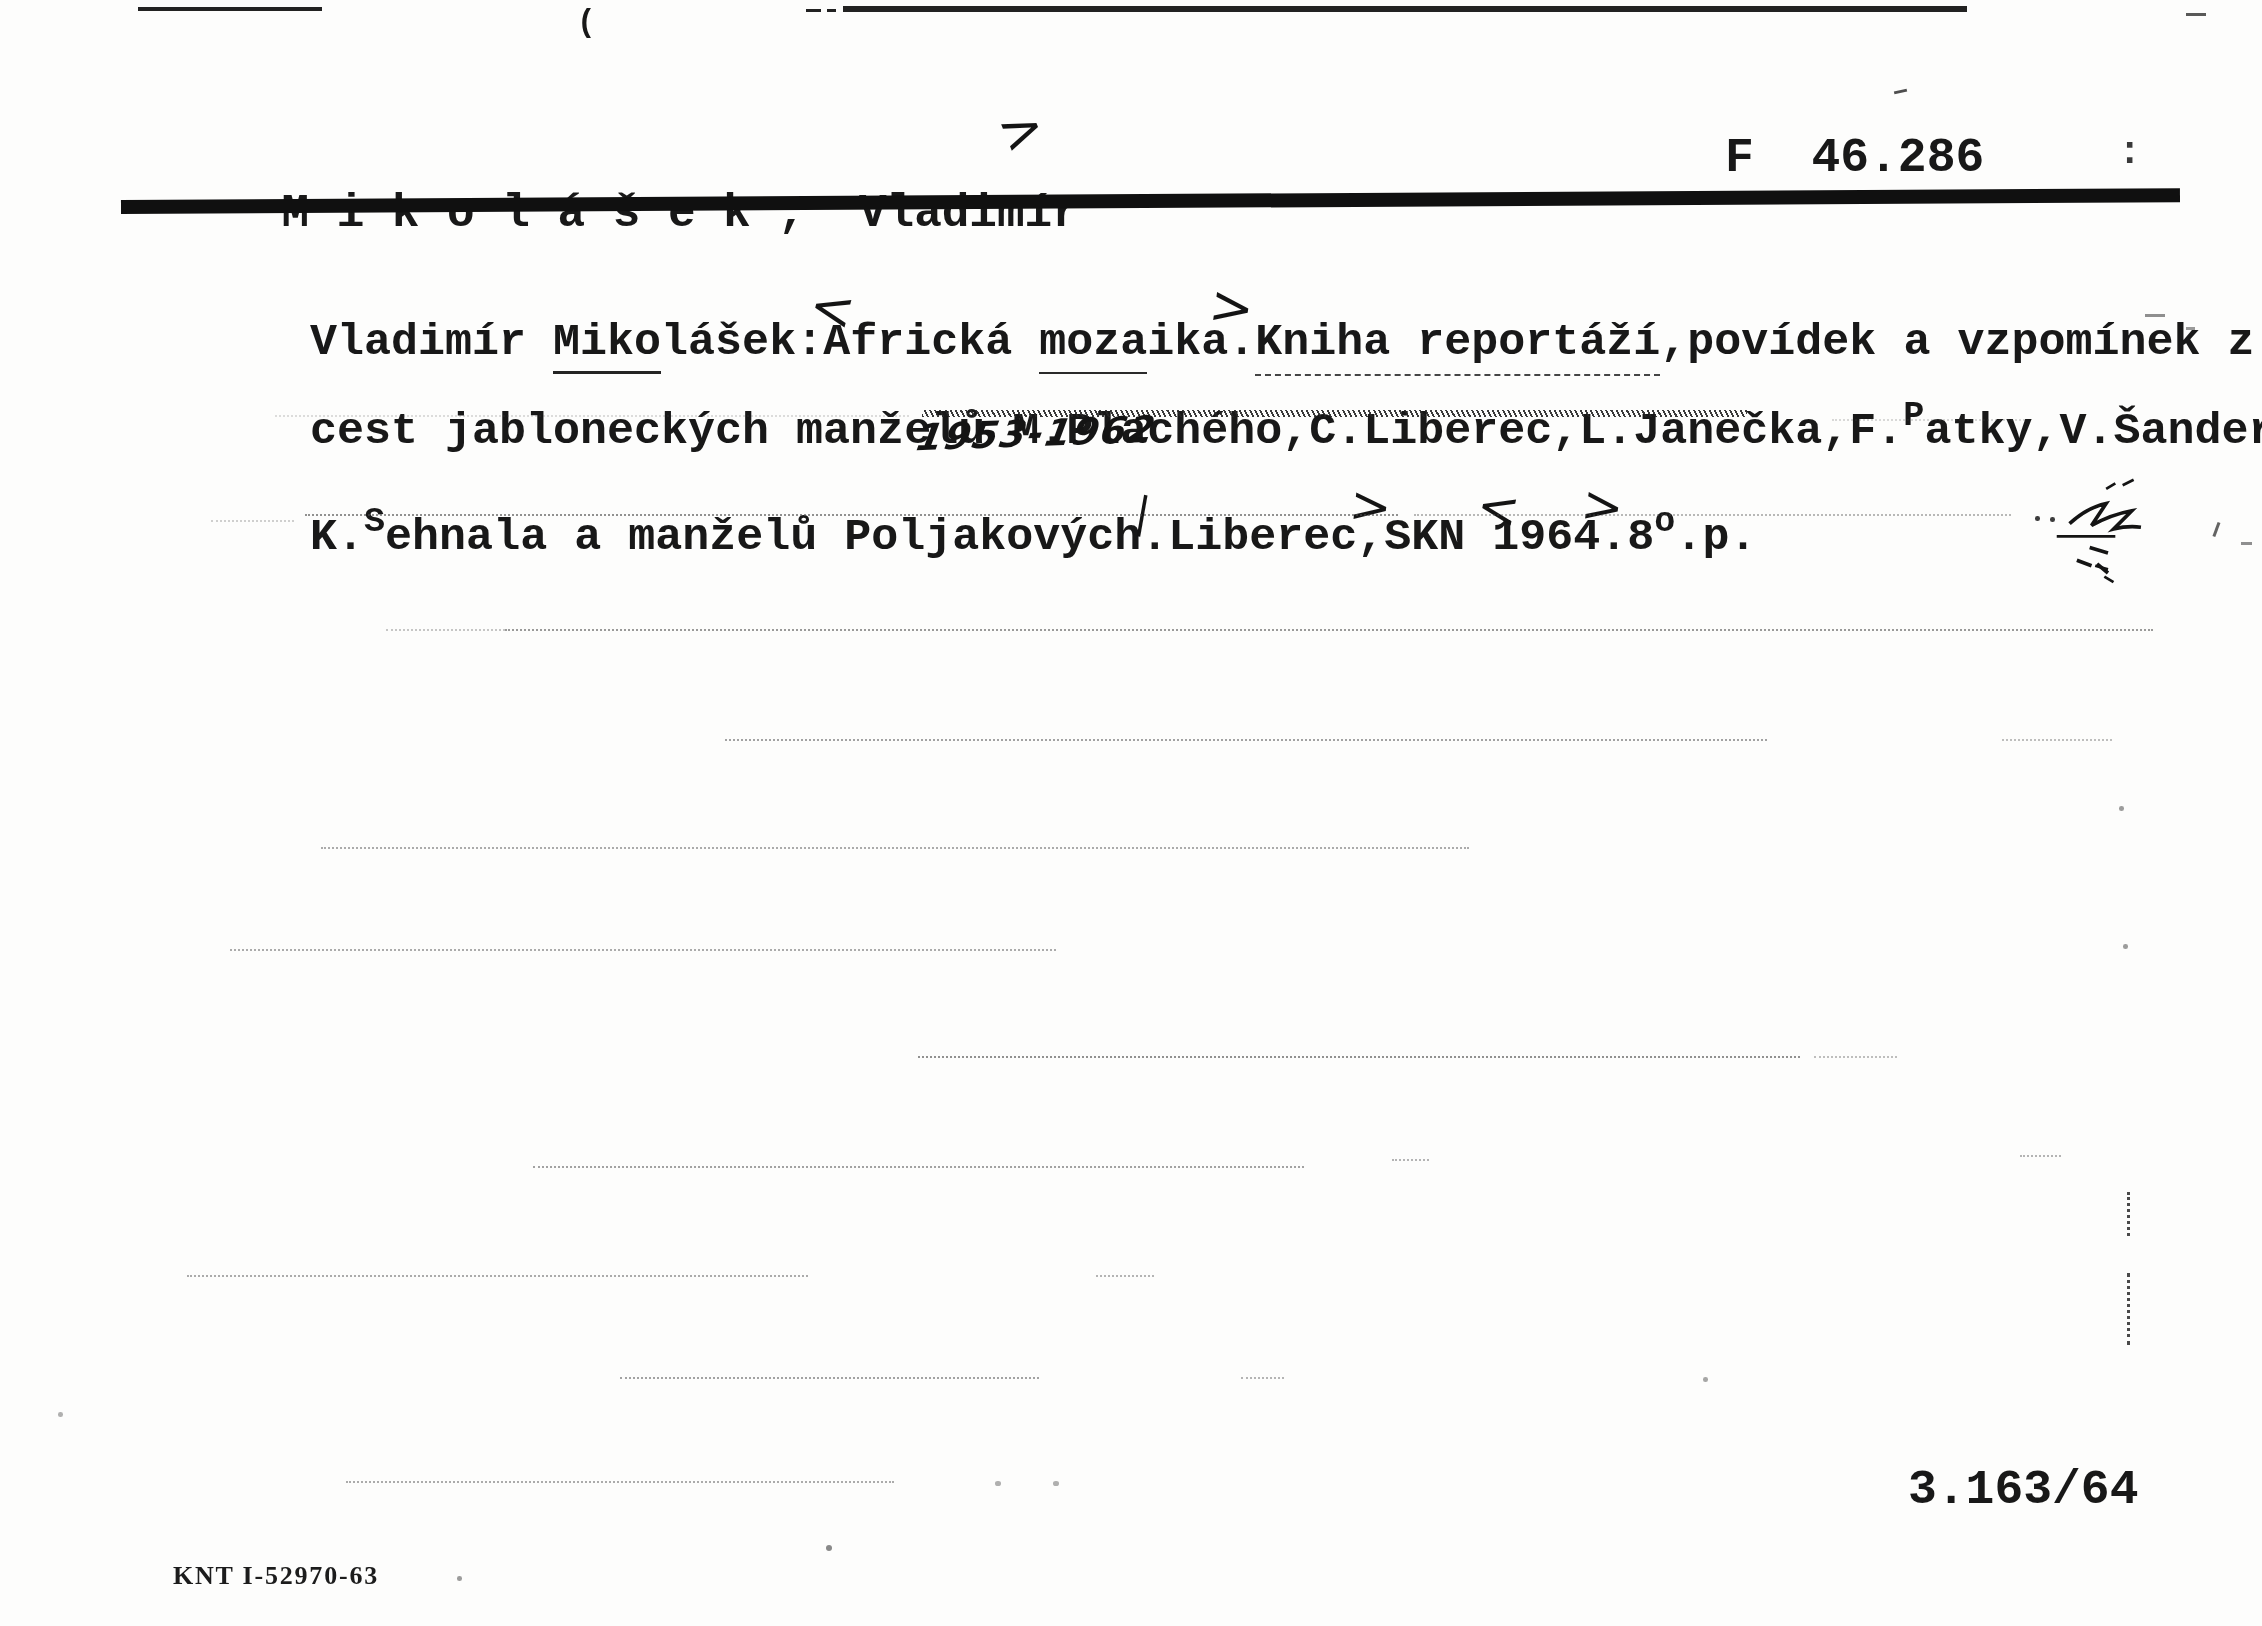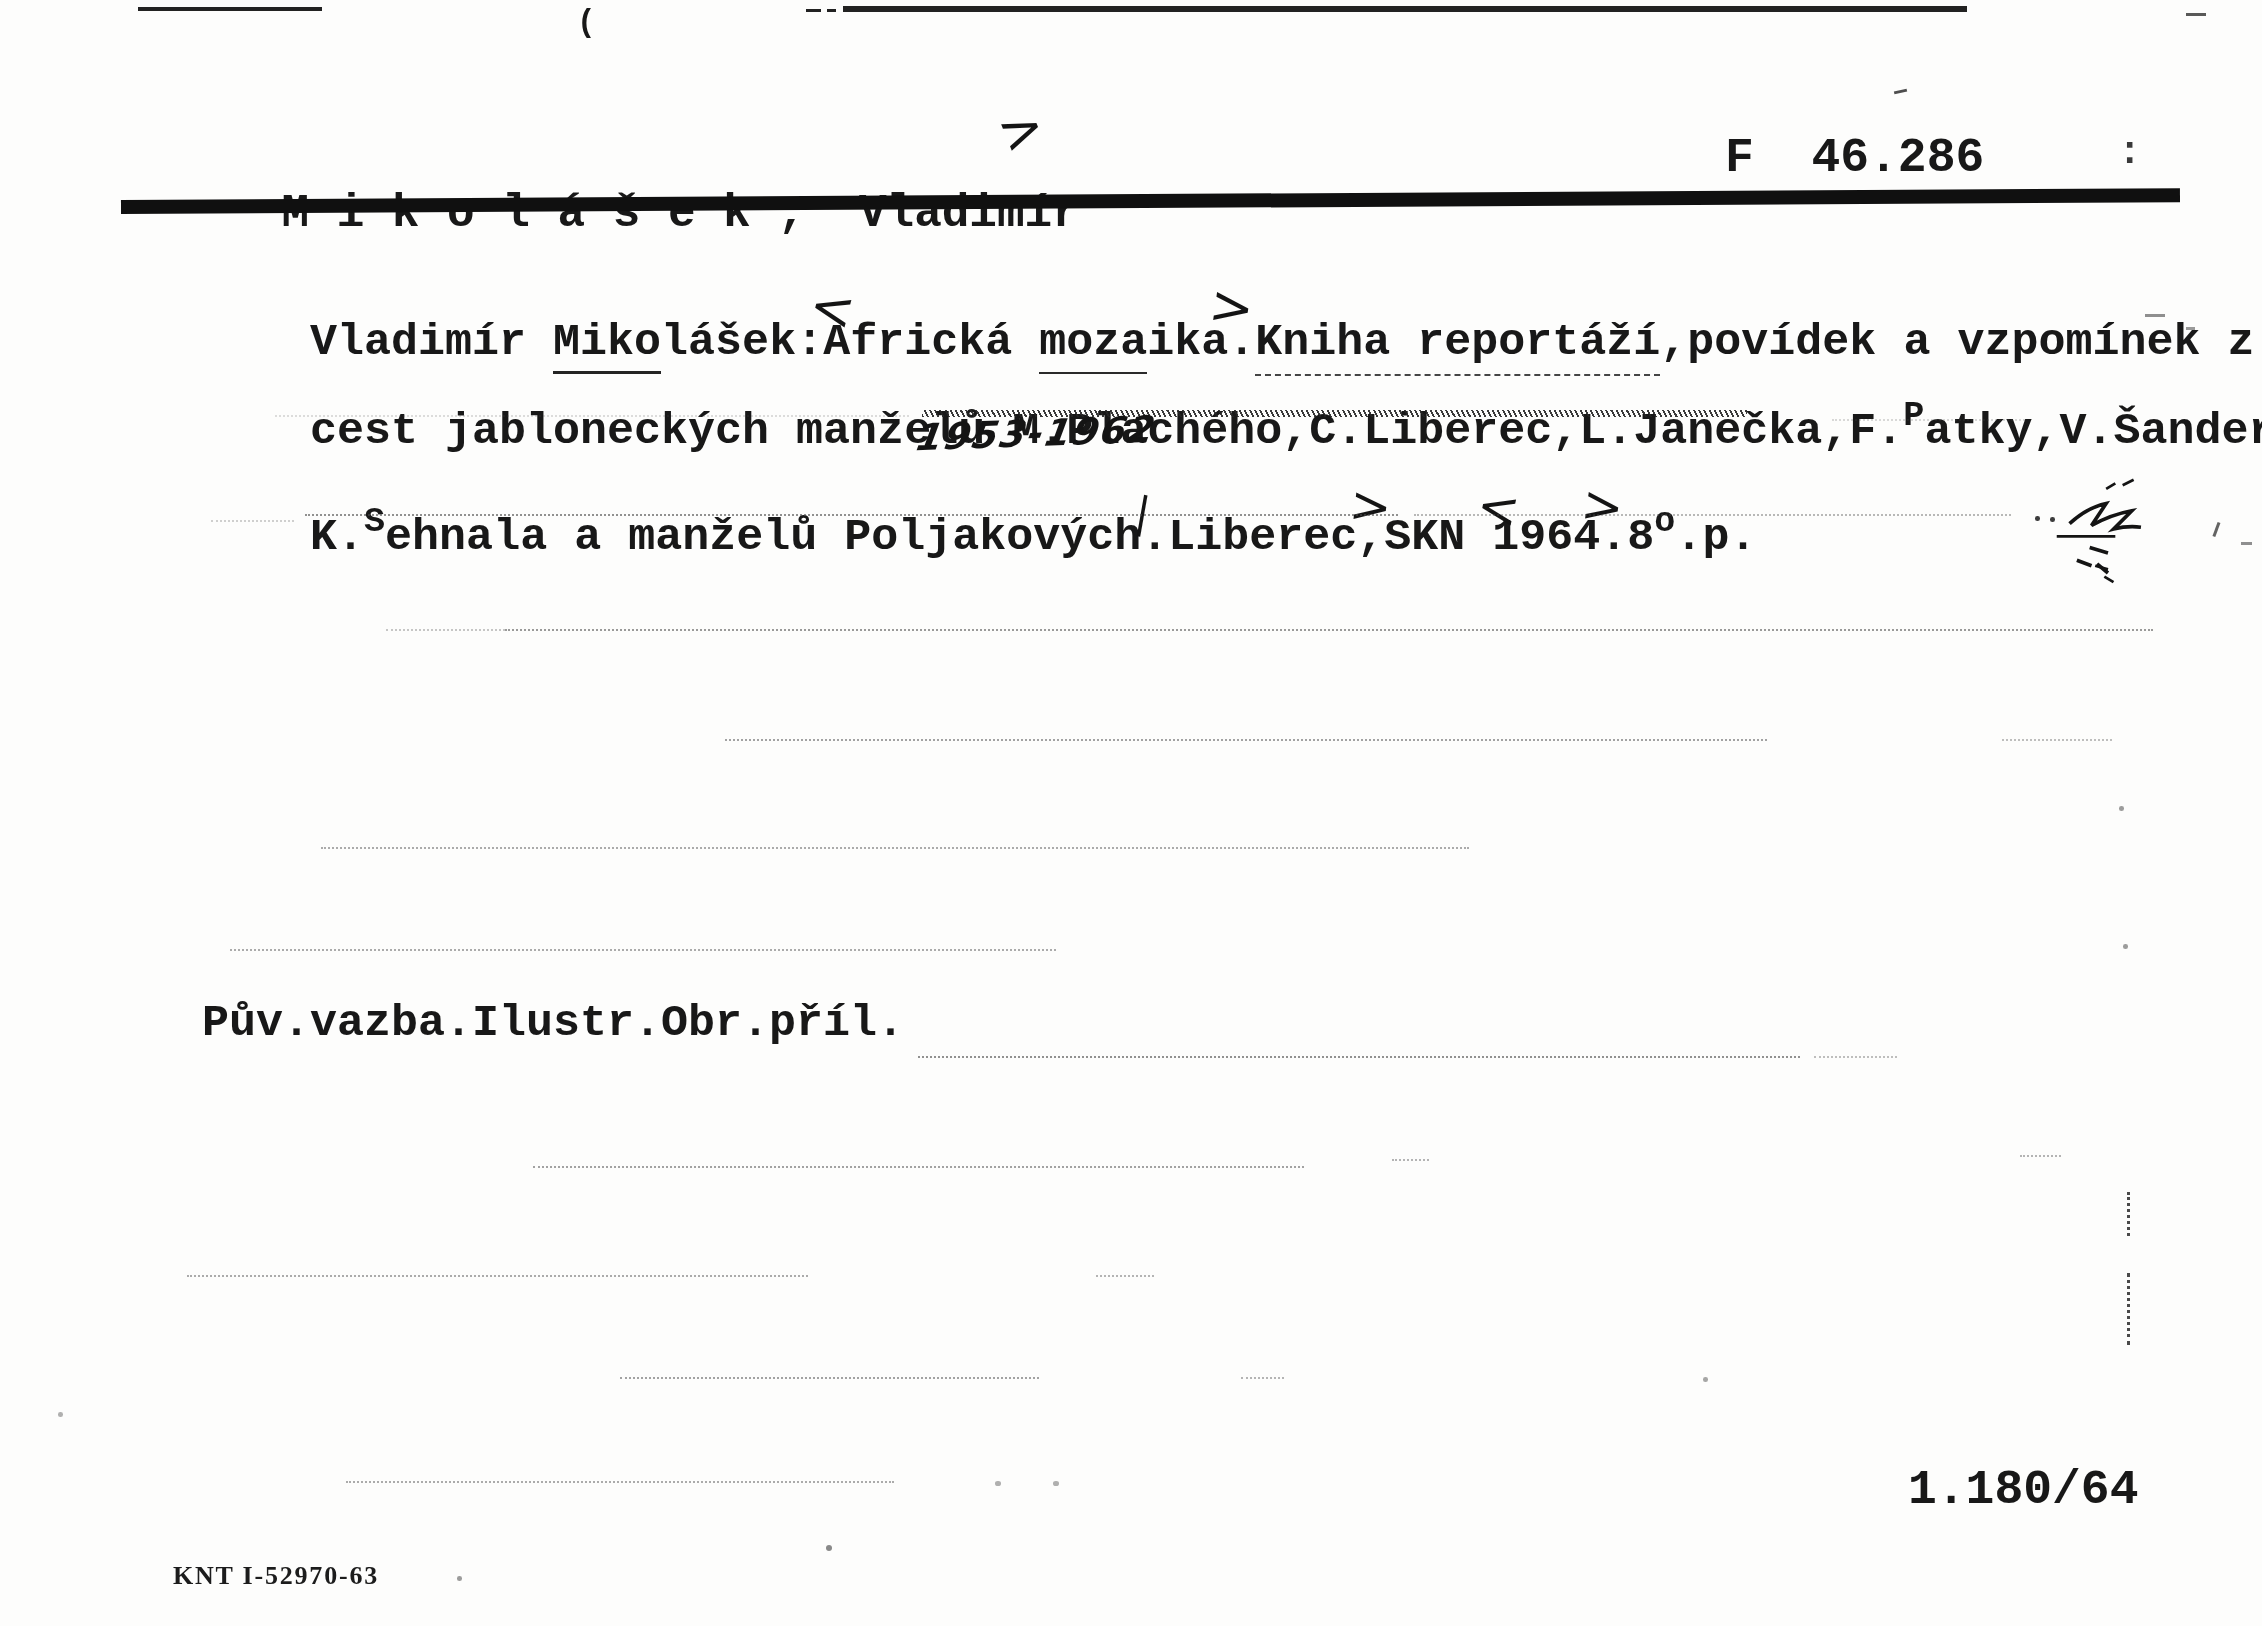--- a/index.html
+++ b/index.html
@@ -78,39 +78,38 @@
 
   <div class="dotrow" style="left:386px;top:629px;width:119px;opacity:.3;"></div>
   <div class="dotrow" style="left:505px;top:629px;width:1648px;opacity:.55;"></div>
   <div class="dotrow" style="left:725px;top:739px;width:1042px;opacity:.5;"></div>
   <div class="dotrow" style="left:2002px;top:739px;width:110px;opacity:.35;"></div>
   <div class="dot" style="left:2119px;top:806px;width:4.6px;height:4.6px;opacity:.5;"></div>
   <div class="dotrow" style="left:321px;top:847px;width:1148px;opacity:.45;"></div>
   <div class="dotrow" style="left:230px;top:949px;width:826px;opacity:.45;"></div>
   <div class="dot" style="left:2123px;top:944px;width:4.6px;height:4.6px;opacity:.5;"></div>
 
-  <div class="line mono" style="left:202px;top:1001px;">Pův.vazba.Ilustr.Obr.příl.</div>
   <div class="dotrow" style="left:918px;top:1056px;width:882px;opacity:.6;"></div>
   <div class="dotrow" style="left:1814px;top:1056px;width:83px;opacity:.35;"></div>
 
   <div class="dotrow" style="left:533px;top:1166px;width:771px;opacity:.5;"></div>
   <div class="dotrow" style="left:1392px;top:1159px;width:37px;opacity:.4;"></div>
   <div class="dotrow" style="left:2020px;top:1155px;width:41px;opacity:.4;"></div>
   <div class="vdots" style="left:2127px;top:1192px;height:44px;"></div>
   <div class="dotrow" style="left:187px;top:1275px;width:621px;opacity:.45;"></div>
   <div class="dotrow" style="left:1096px;top:1275px;width:58px;opacity:.4;"></div>
   <div class="vdots" style="left:2127px;top:1273px;height:72px;"></div>
   <div class="dotrow" style="left:620px;top:1377px;width:419px;opacity:.5;"></div>
   <div class="dotrow" style="left:1241px;top:1377px;width:43px;opacity:.4;"></div>
   <div class="dot" style="left:1703px;top:1377px;width:4.6px;height:4.6px;opacity:.45;"></div>
   <div class="dotrow" style="left:346px;top:1481px;width:548px;opacity:.45;"></div>
   <div class="dot" style="left:995px;top:1481px;width:5.5px;height:4.6px;opacity:.4;"></div>
   <div class="dot" style="left:1053px;top:1481px;width:5.5px;height:4.6px;opacity:.4;"></div>
   <div class="dot" style="left:58px;top:1412px;width:4.6px;height:4.6px;opacity:.4;"></div>
   <div class="dot" style="left:826px;top:1545px;width:6.4px;height:6.4px;opacity:.6;"></div>
   <div class="dot" style="left:457px;top:1576px;width:4.6px;height:4.6px;opacity:.5;"></div>
 
-  <div class="abs mono" style="left:1908px;top:1466px;font-size:48px;font-weight:700;">1.180/64</div>
+  <div class="abs mono" style="left:1908px;top:1466px;font-size:48px;font-weight:700;">3.163/64</div>
 
   <div class="abs" style="left:173px;top:1561px;font-family:'Liberation Serif',serif;font-weight:700;font-size:26px;letter-spacing:1.8px;color:#1c1c1c;">KNT I-52970-63</div>
 
 </div>
 
 
 </body></html>

